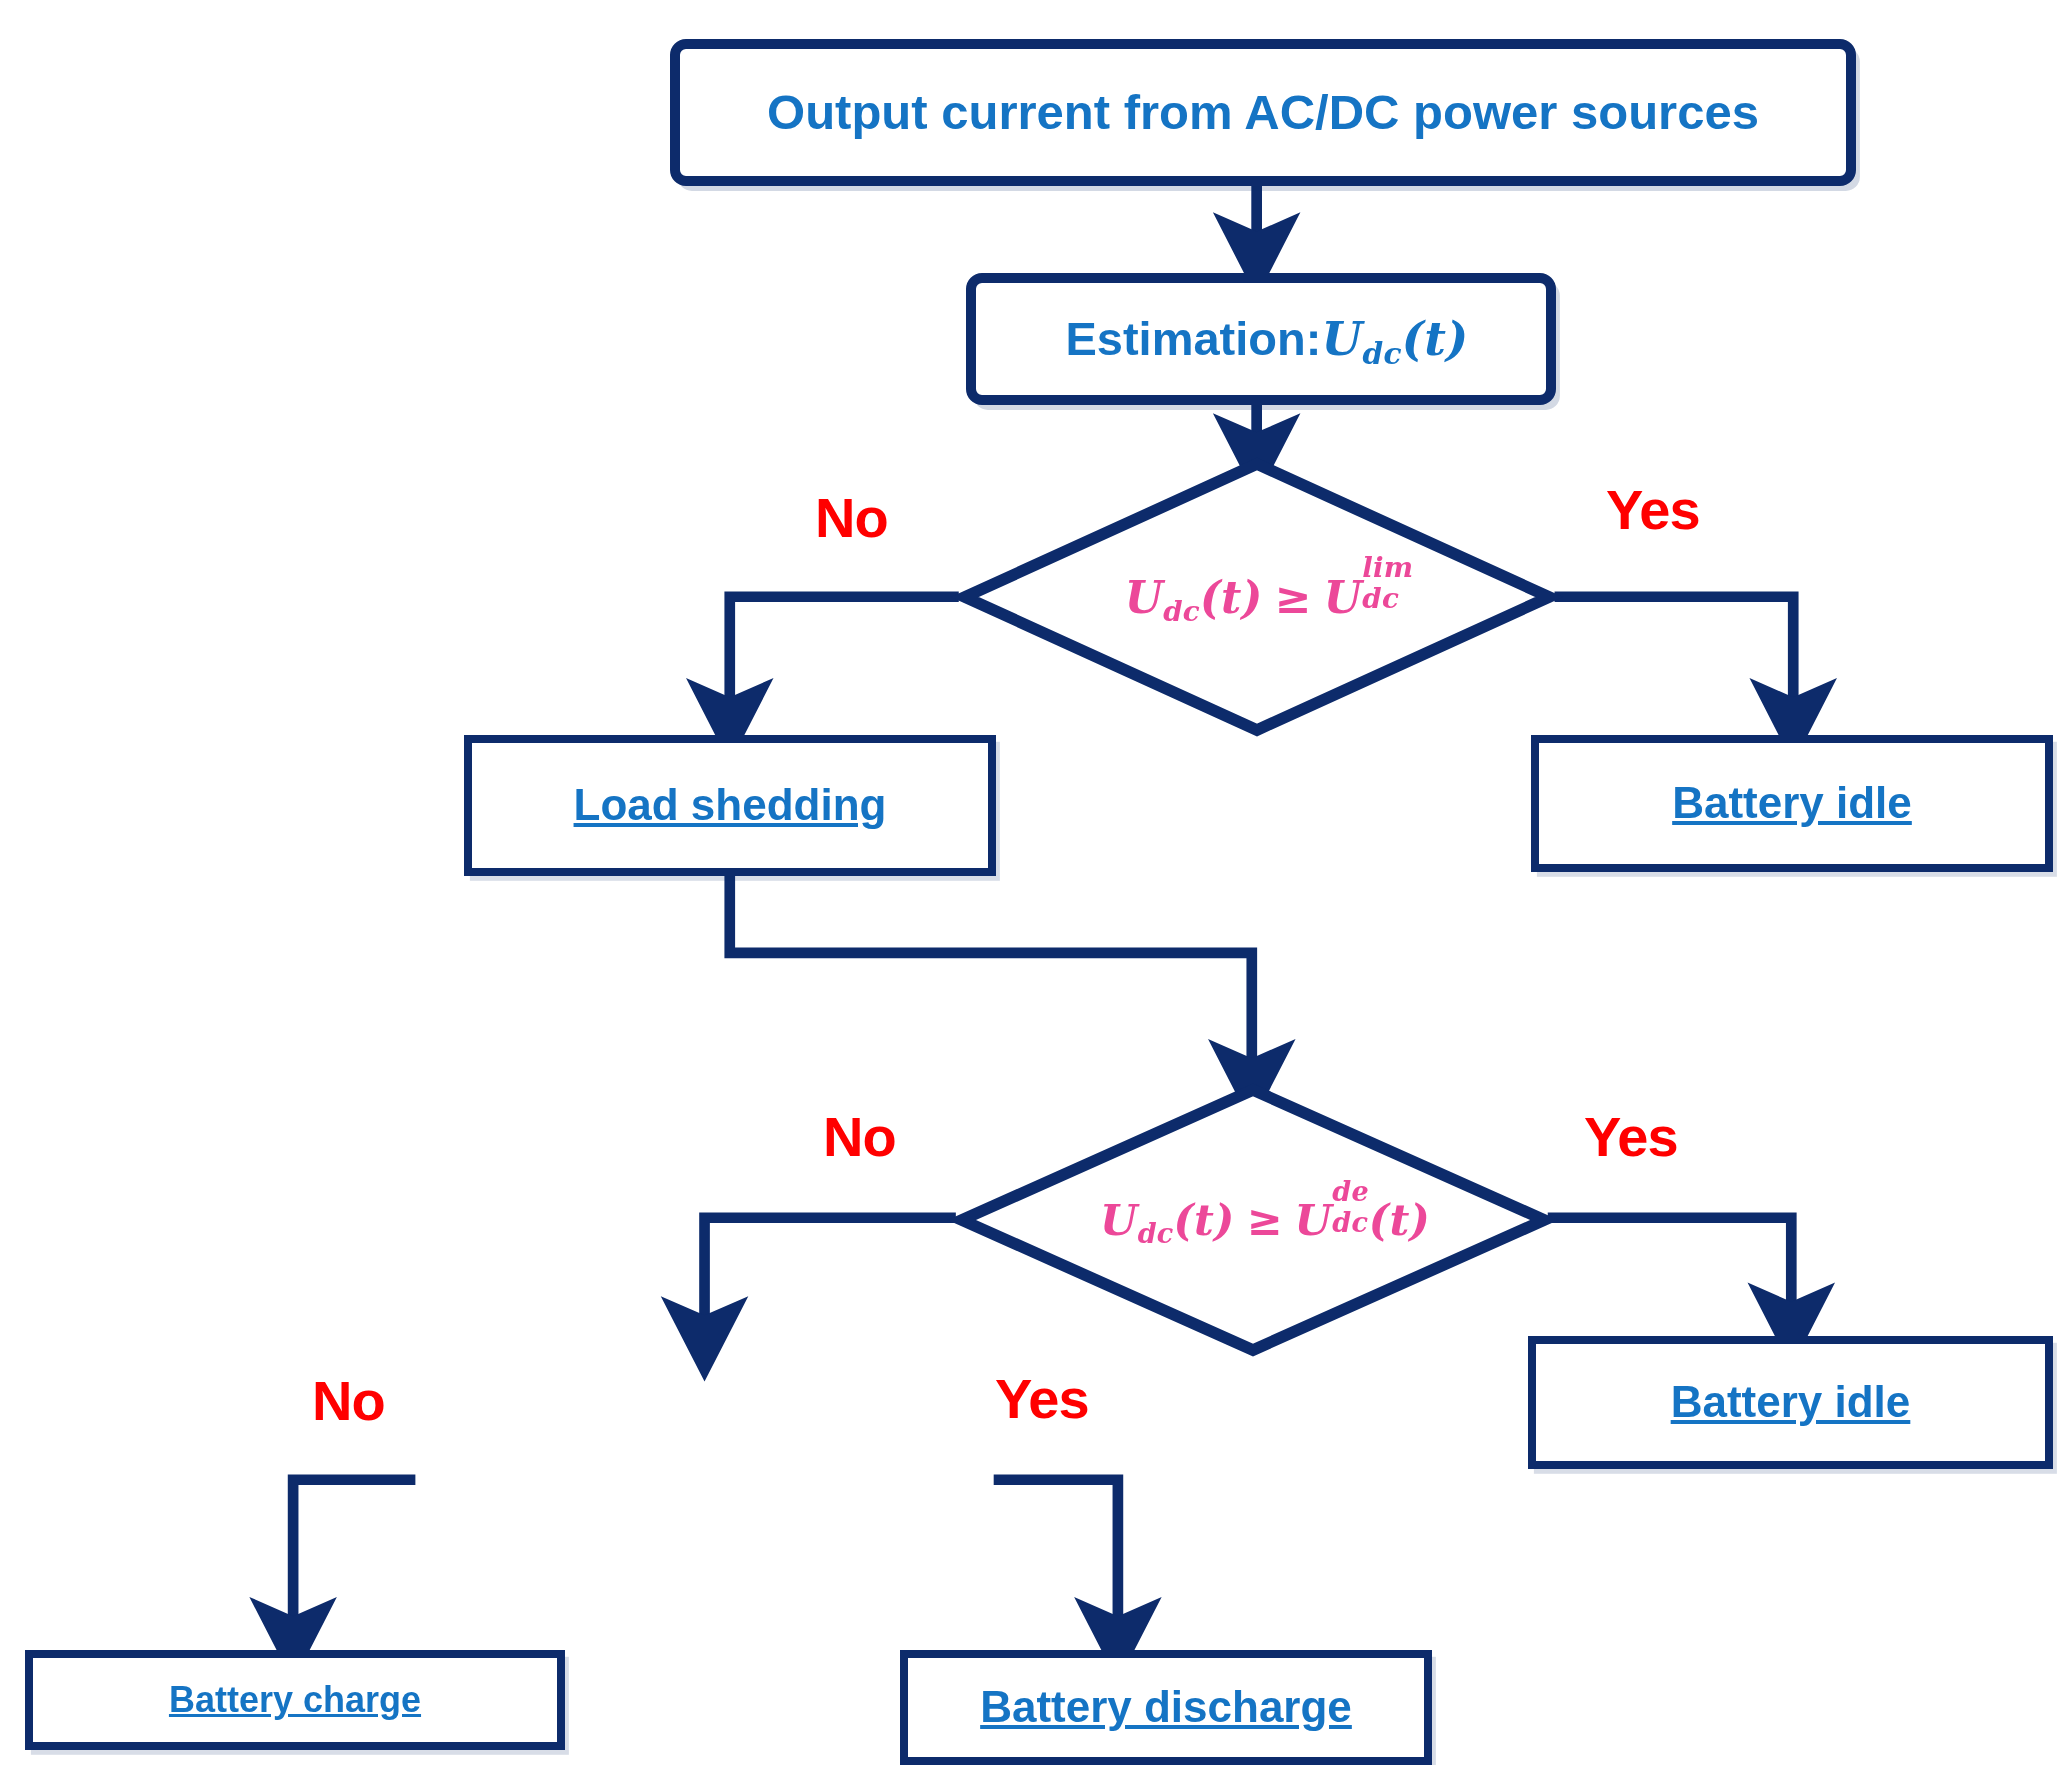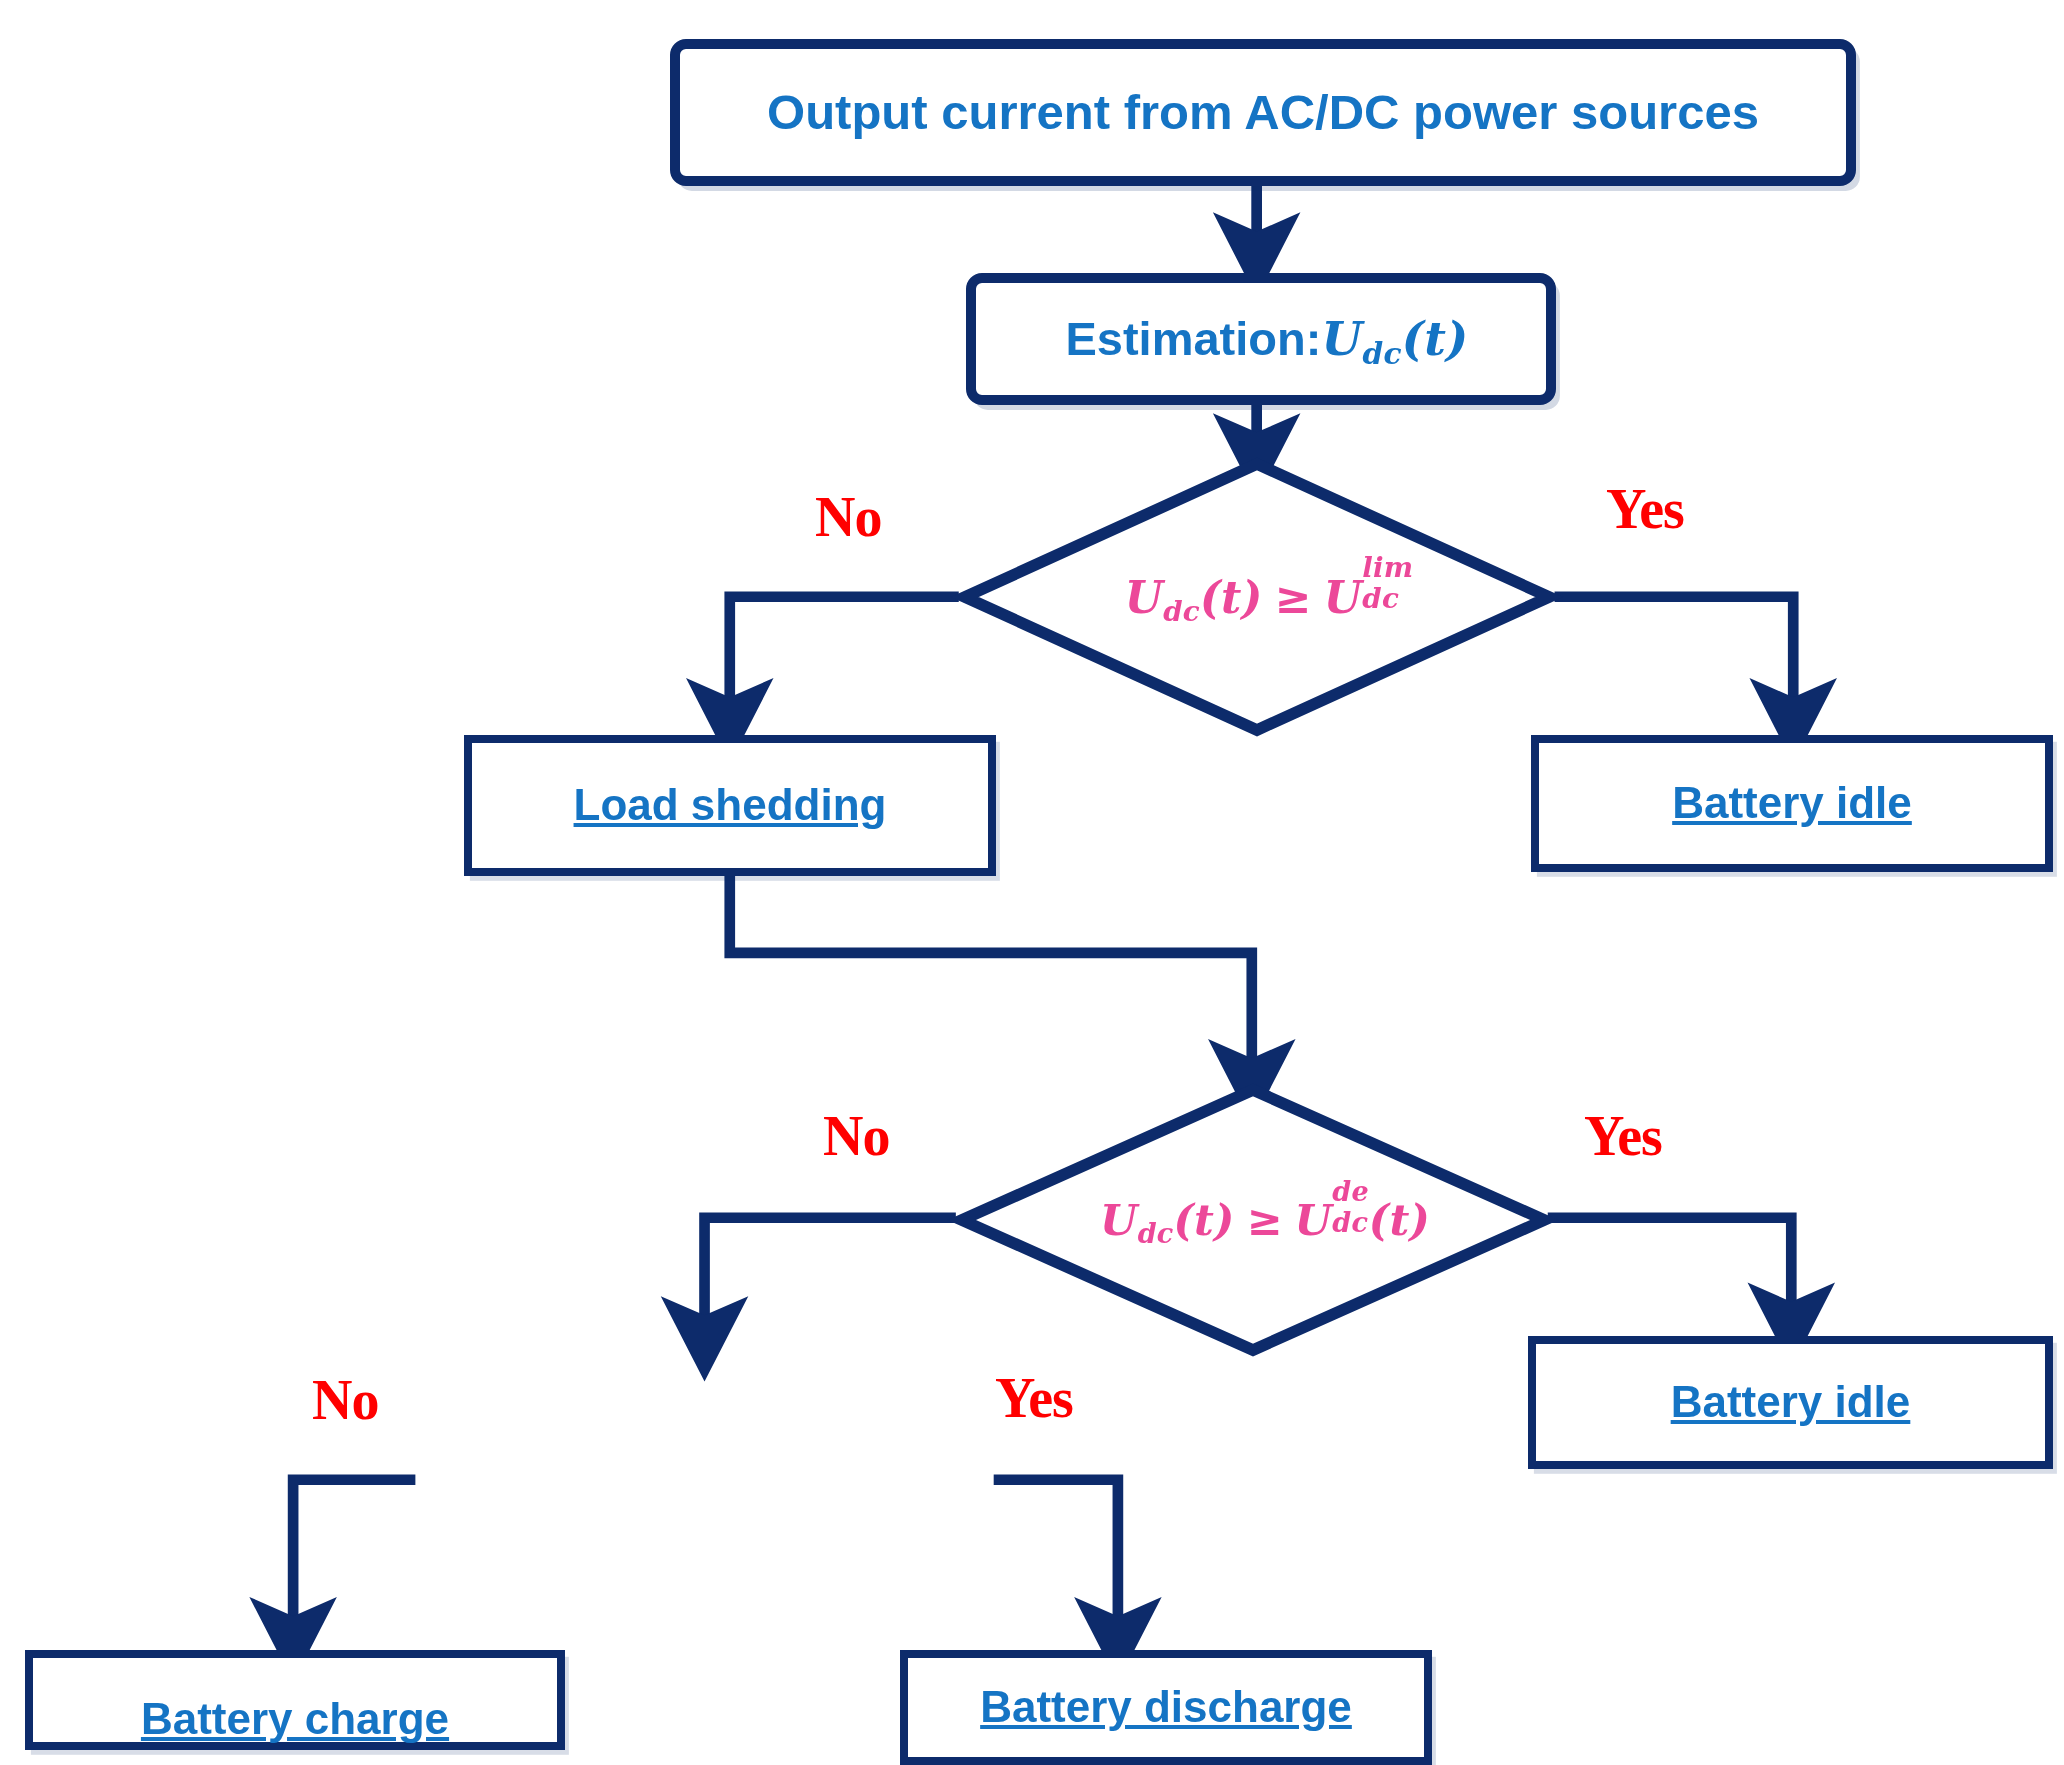--- a/index.html
+++ b/index.html
@@ -68,21 +68,21 @@
   .updn .dn{
     position:absolute;left:0;top:.50em;
     font-size:.63em;font-style:italic;line-height:1;
   }
   .geq{font-family:"DejaVu Sans",sans-serif;font-style:normal;font-weight:bold;}
   
   .branch{
     position:absolute;
     color:#ff0000;
     font-weight:bold;
-    font-family:Liberation Serif, serif;
+    font-family:Liberation Sans, sans-serif;
     z-index:7;
     white-space:nowrap;
     letter-spacing:-1px;
   }
   
   #wires{position:absolute;left:0;top:0;width:2065px;height:1765px;z-index:2;}
 </style>
 </head>
 <body>
 
@@ -167,21 +167,21 @@
   <span class="branch" style="left:1584px;top:1104px;font-size:56px;">Yes</span>
 
   <div class="node rect" style="left:1528px;top:1336px;width:525px;height:133px;font-size:44px;">
     <span>Battery idle</span>
   </div>
 
 
   <span class="branch" style="left:312px;top:1368px;font-size:56px;">No</span>
   <span class="branch" style="left:995px;top:1366px;font-size:56px;">Yes</span>
 
-  <div class="node rect" style="left:25px;top:1650px;width:540px;height:100px;font-size:44px;align-items:flex-end;">
+  <div class="node rect" style="left:25px;top:1650px;width:540px;height:100px;font-size:36px;">
     <span>Battery charge</span>
   </div>
 
   <div class="node rect" style="left:852px;top:1650px;width:532px;height:115px;font-size:44px;margin-left:48px;">
     <span>Battery discharge</span>
   </div>
 
 </div>
 
 

